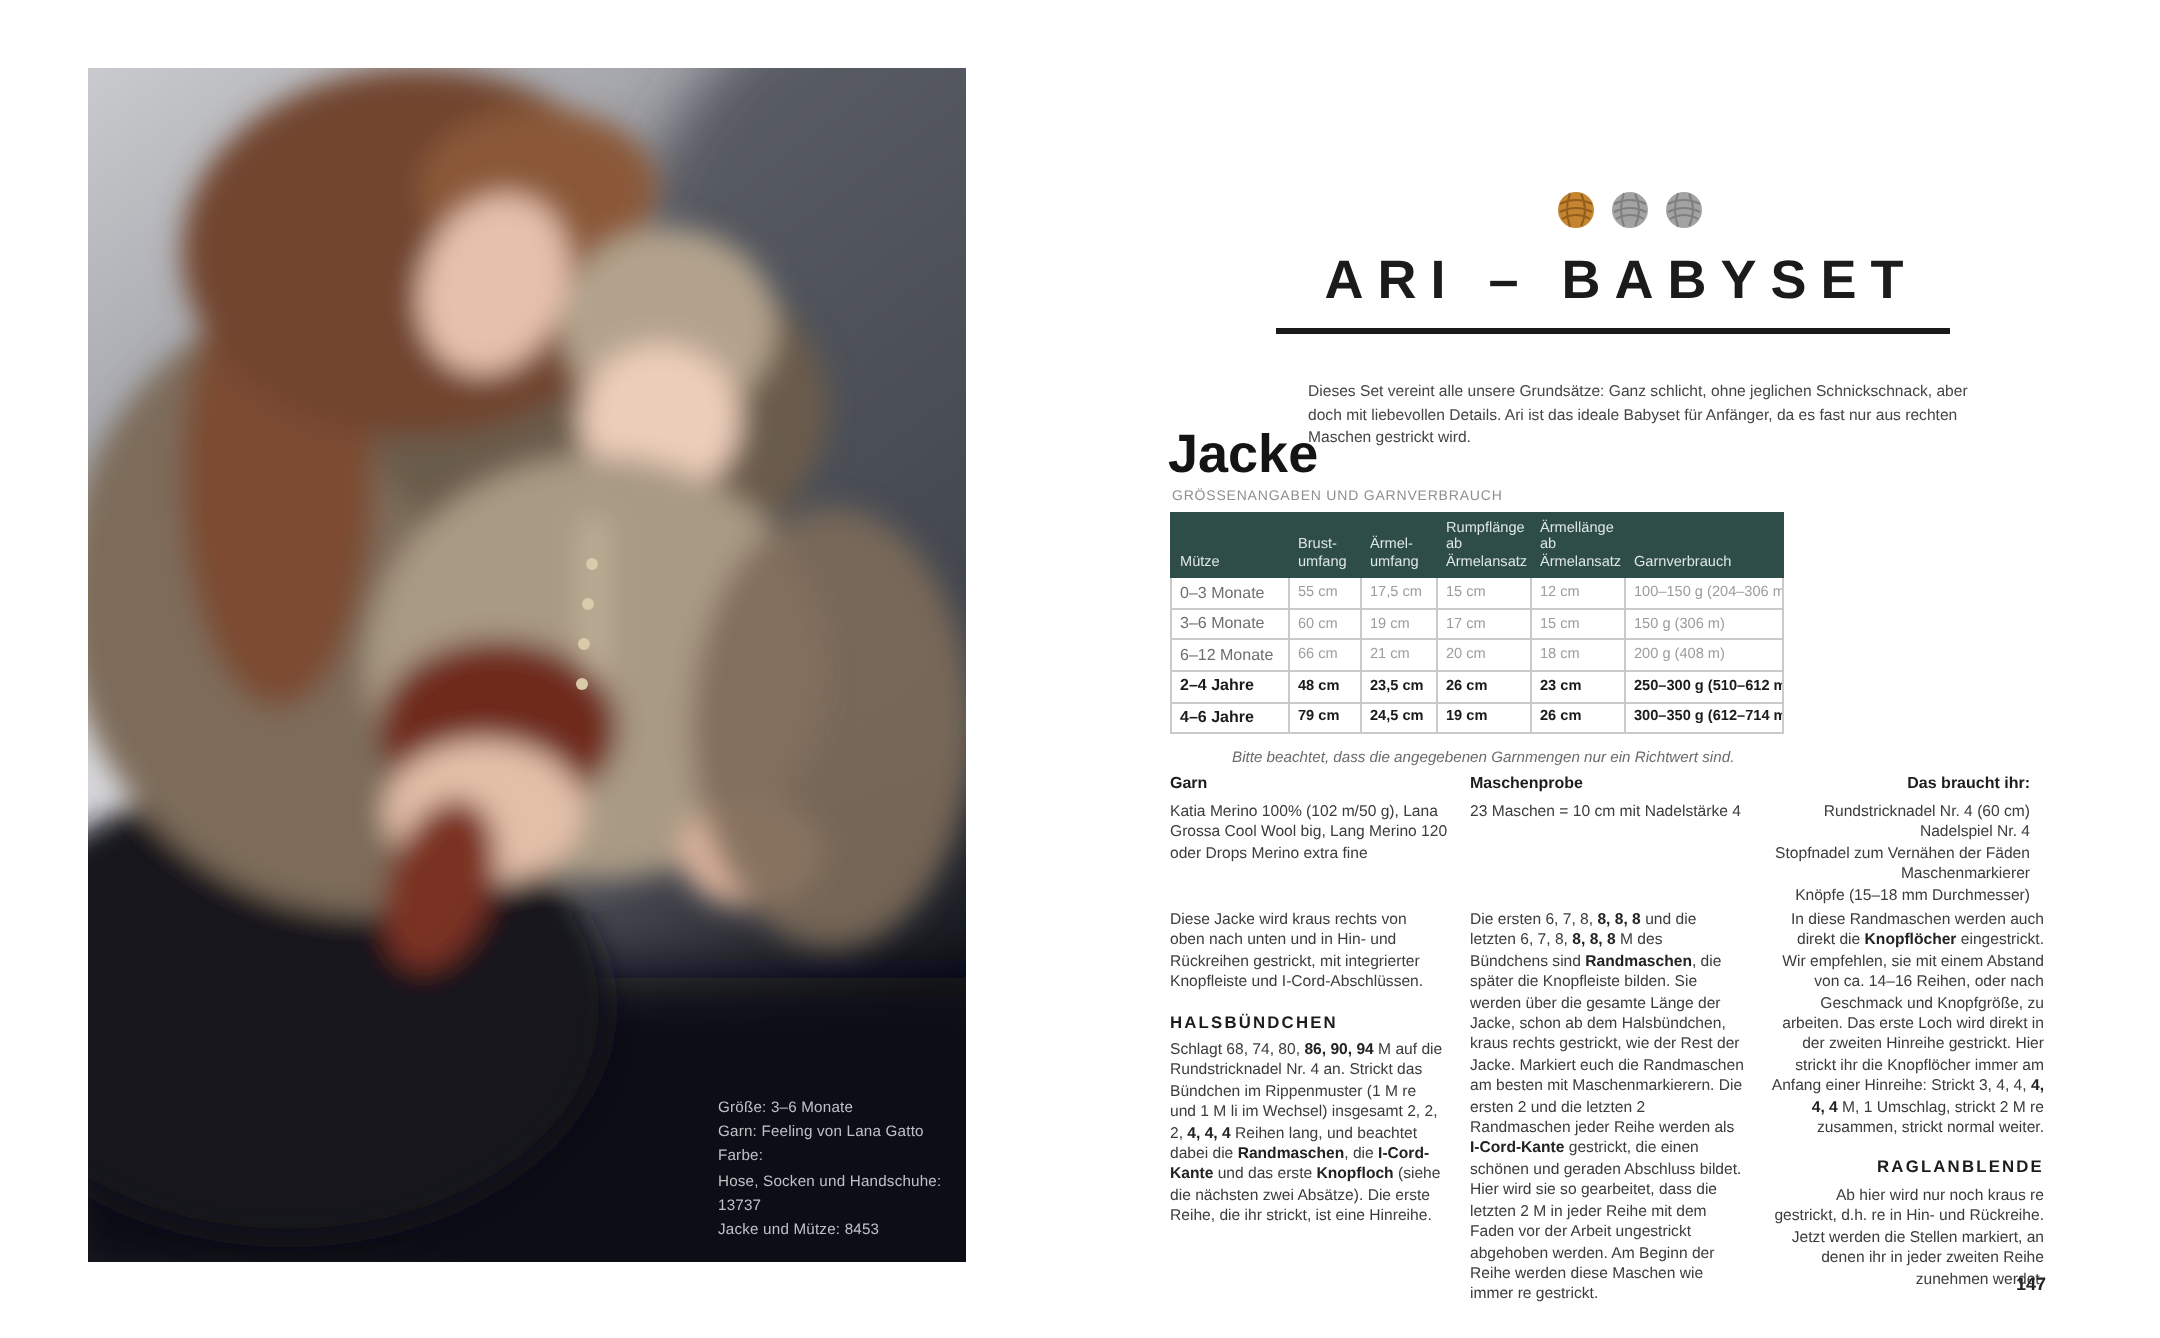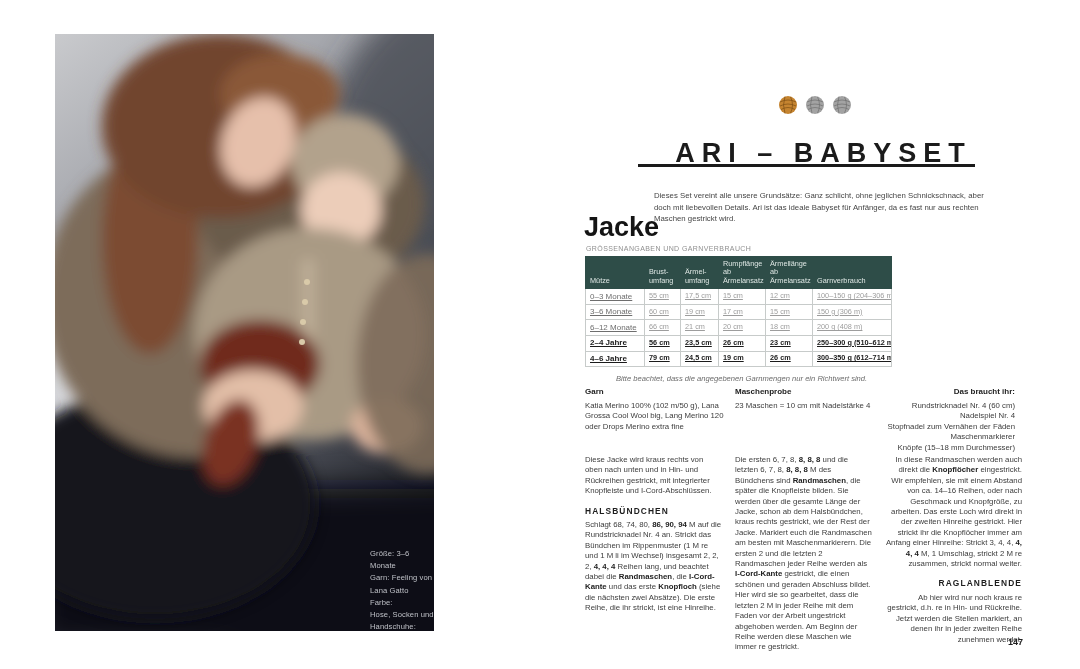--- a/index.html
+++ b/index.html
@@ -3,42 +3,42 @@
 <meta charset="utf-8">
 <style>
   html,body{margin:0;padding:0;}
   body{
     width:1080px;height:669px;background:#ffffff;overflow:hidden;
     font-family:"Liberation Sans", sans-serif;color:#3c3c3c;position:relative;
   }
   .canvas{position:absolute;inset:0;}
 
   
-  .photo{position:absolute;left:55px;top:34px;width:379px;height:597px;overflow:hidden;background:#8d9097;}
+  .photo{position:absolute;left:44px;top:34px;width:439px;height:597px;overflow:hidden;background:#8d9097;}
   .photo svg{position:absolute;inset:0;}
   .photo-caption{position:absolute;left:315px;top:514px;font-size:7.6px;line-height:12.2px;color:#bfc1c7;letter-spacing:.1px;}
 
   
   .difficulty{position:absolute;left:778px;top:95px;display:flex;gap:7px;}
   .difficulty svg{display:block;}
 
-  .title{position:absolute;left:628px;top:121px;width:357px;margin:17px;text-align:center;
+  .title{position:absolute;left:628px;top:121px;width:357px;margin:4px;text-align:center;
     font-size:27px;font-weight:700;letter-spacing:7px;color:#1b1b1b;white-space:nowrap;}
   .title-rule{position:absolute;left:638px;top:164px;width:337px;height:2.5px;background:#1a1a1a;}
   .intro{position:absolute;left:638px;top:174px;width:345px;margin:16px;font-size:7.8px;line-height:11.5px;color:#454545;}
 
   .section-heading{position:absolute;left:584px;top:212px;margin:0;font-size:27px;font-weight:700;color:#141414;}
   .section-subheading{position:absolute;left:586px;top:245px;font-size:7px;letter-spacing:.4px;color:#8f8f8f;}
 
   table.size-table{position:absolute;left:585px;top:256px;border-collapse:collapse;font-size:7.3px;table-layout:fixed;width:306px;}
   table.size-table th{
     background:var(--table-head,#2e4d48);color:#dde6e3;font-weight:400;text-align:left;
     vertical-align:bottom;padding:3px 4px 3px 4px;white-space:pre-line;line-height:1.15;border:1px solid var(--table-head,#2e4d48);
   }
-  table.size-table td{border:1px solid #c7cbca;padding:2.5px 4px;line-height:1.2;white-space:nowrap;overflow:hidden;text-decoration:underline;}
+  table.size-table td{border:1px solid #c7cbca;padding:2.5px 4px;line-height:1.2;white-space:nowrap;overflow:hidden;}
   tr.muted td{color:#9d9d9d;}
   tr.muted td:first-child{color:#6e6e6e;font-size:8px;}
   tr.strong td{color:#1b1b1b;font-weight:700;}
   tr.strong td:first-child{font-size:8px;}
   .table-note{position:absolute;left:585px;top:374px;font-size:7.6px;font-style:italic;color:#6b6b6b;padding-left:31px;}
 
   .info{position:absolute;top:387px;width:140px;font-size:7.8px;line-height:10.6px;color:#3c3c3c;}
   .info .info-h{font-weight:700;color:#1d1d1d;margin-bottom:3px;font-size:8px;}
   .info .line{white-space:nowrap;}
   .at-col1{left:585px;} .at-col2{left:735px;} .at-col3{left:885px;width:130px;text-align:right;}
@@ -179,21 +179,21 @@
         <tr class="muted">
           <td>6–12 Monate</td>
           <td>66 cm</td>
           <td>21 cm</td>
           <td>20 cm</td>
           <td>18 cm</td>
           <td>200 g (408 m)</td>
         </tr>
         <tr class="strong">
           <td>2–4 Jahre</td>
-          <td>56 cm</td>
+          <td>48 cm</td>
           <td>23,5 cm</td>
           <td>26 cm</td>
           <td>23 cm</td>
           <td>250–300 g (510–612 m)</td>
         </tr>
         <tr class="strong">
           <td>4–6 Jahre</td>
           <td>79 cm</td>
           <td>24,5 cm</td>
           <td>19 cm</td>

